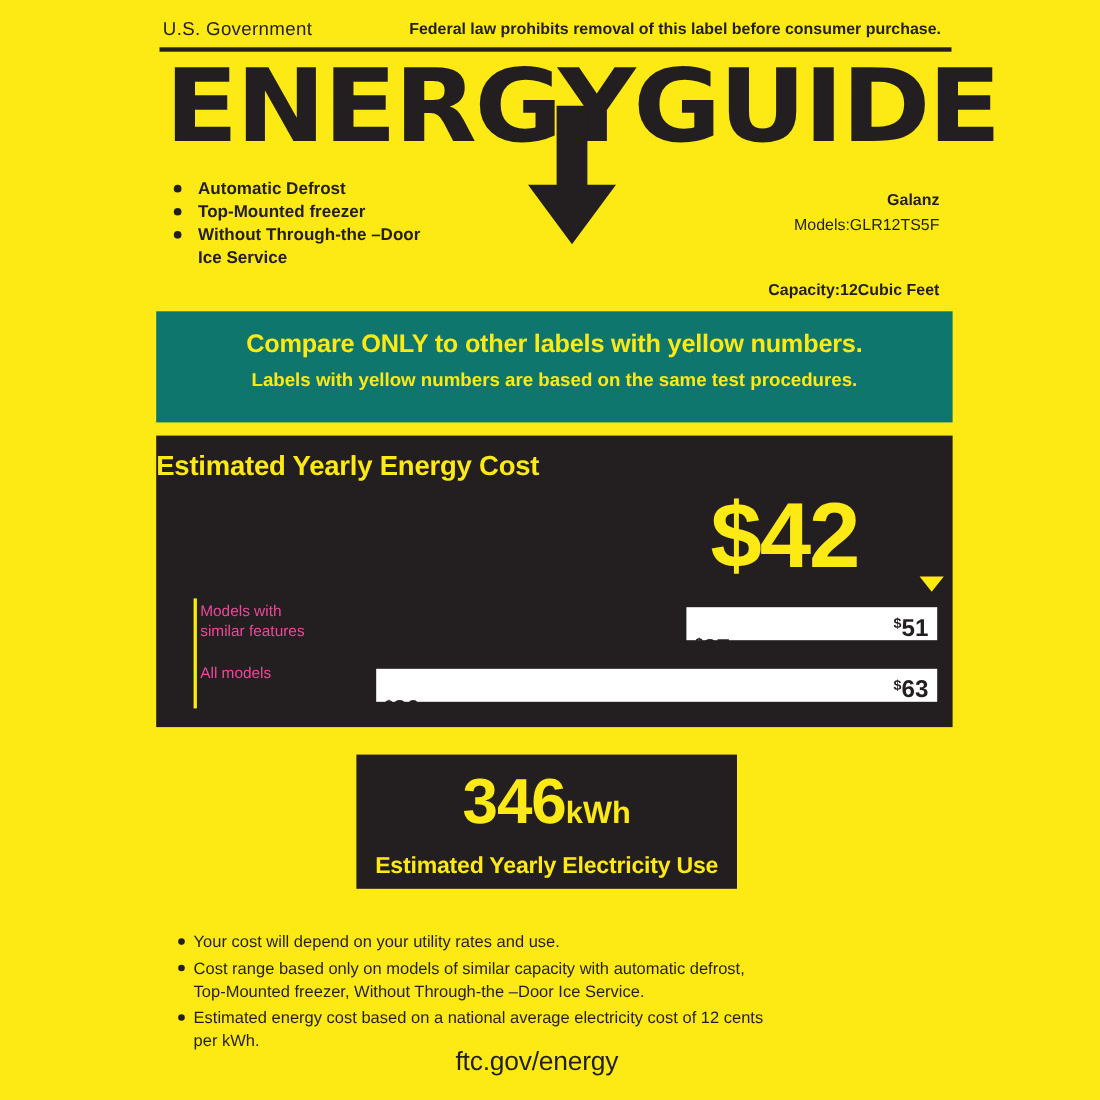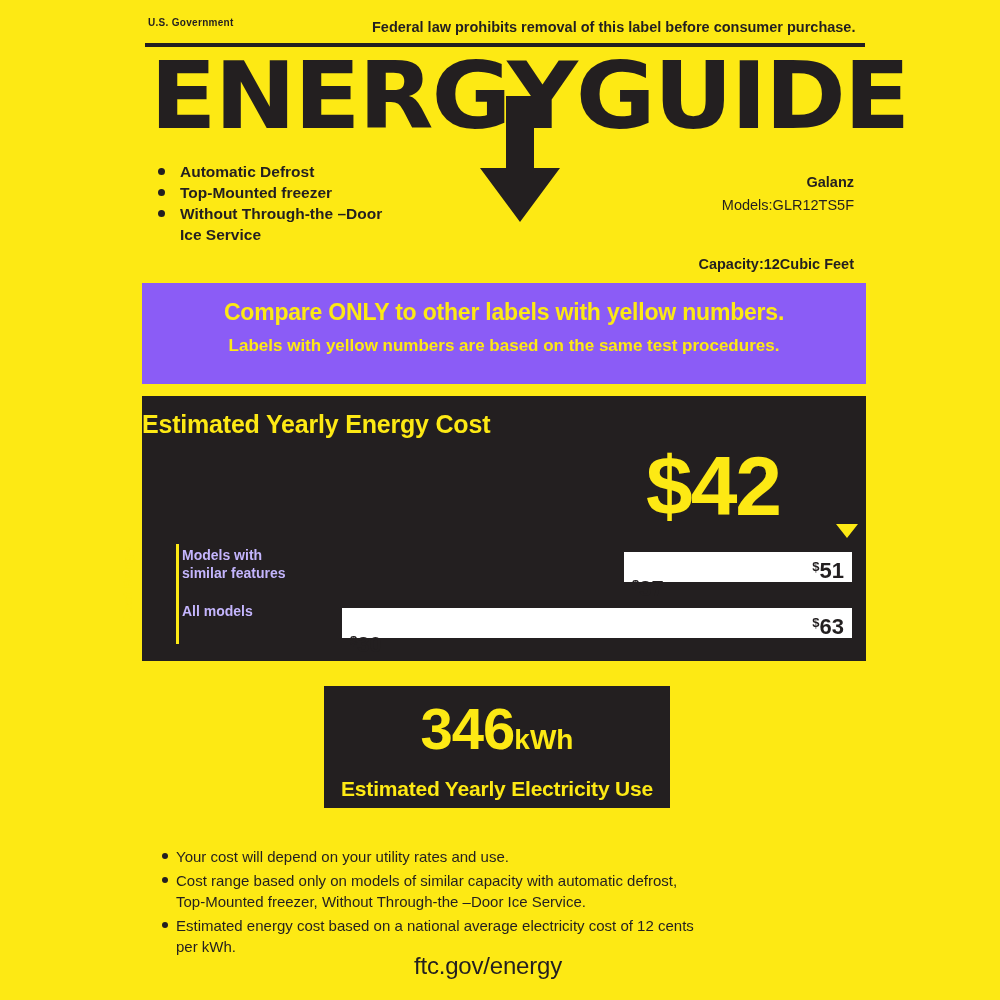--- a/index.html
+++ b/index.html
@@ -25,22 +25,22 @@
   
   .top-rule {
     position: absolute;
     left: 145px; top: 43px;
     width: 720px; height: 4px;
     background: #231f20;
   }
   .us-gov {
     position: absolute;
     left: 148px; top: 17px;
-    font-size: 10px;
-    font-weight: bold;
+    font-size: 17px;
+    font-weight: normal;
     letter-spacing: 0.3px;
   }
   .federal-law {
     position: absolute;
     left: 372px; top: 19px;
     font-size: 14.5px;
     font-weight: bold;
   }
 
   
@@ -119,21 +119,21 @@
     font-size: 14.5px;
     font-weight: bold;
     text-align: right;
   }
 
   
   .compare {
     position: absolute;
     left: 142px; top: 283px;
     width: 724px; height: 101px;
-    background: #8b5cf6;
+    background: #0f766e;
     color: #FDE914;
     box-sizing: border-box;
     padding-top: 16px;
     text-align: center;
   }
   .compare .l1 {
     font-size: 23px;
     font-weight: bold;
     letter-spacing: -0.2px;
   }
@@ -214,23 +214,23 @@
     left: 28px;
     width: 672px;
     height: 44px;
   }
   .row.r1 { top: 2px; }
   .row.r2 { top: 58px; }
   .row .rlabel {
     position: absolute;
     left: 0; top: 0;
     font-size: 14px;
-    font-weight: bold;
+    font-weight: normal;
     line-height: 18px;
-    color: #c4b5fd;
+    color: #ec4899;
     width: 150px;
   }
   .bar {
     position: absolute;
     height: 30px;
     background: #ffffff;
     top: 6px;
   }
   .bar.b1 {
     left: 442px;

